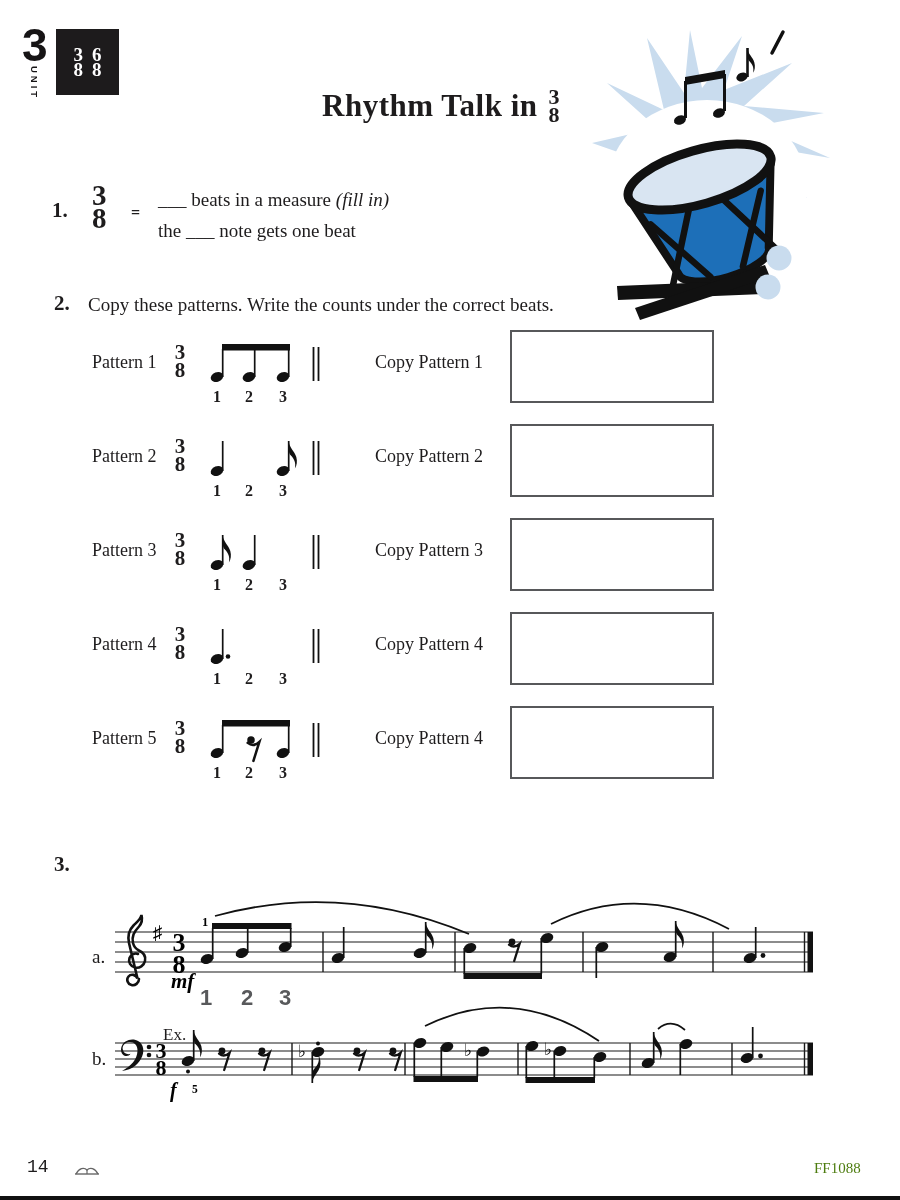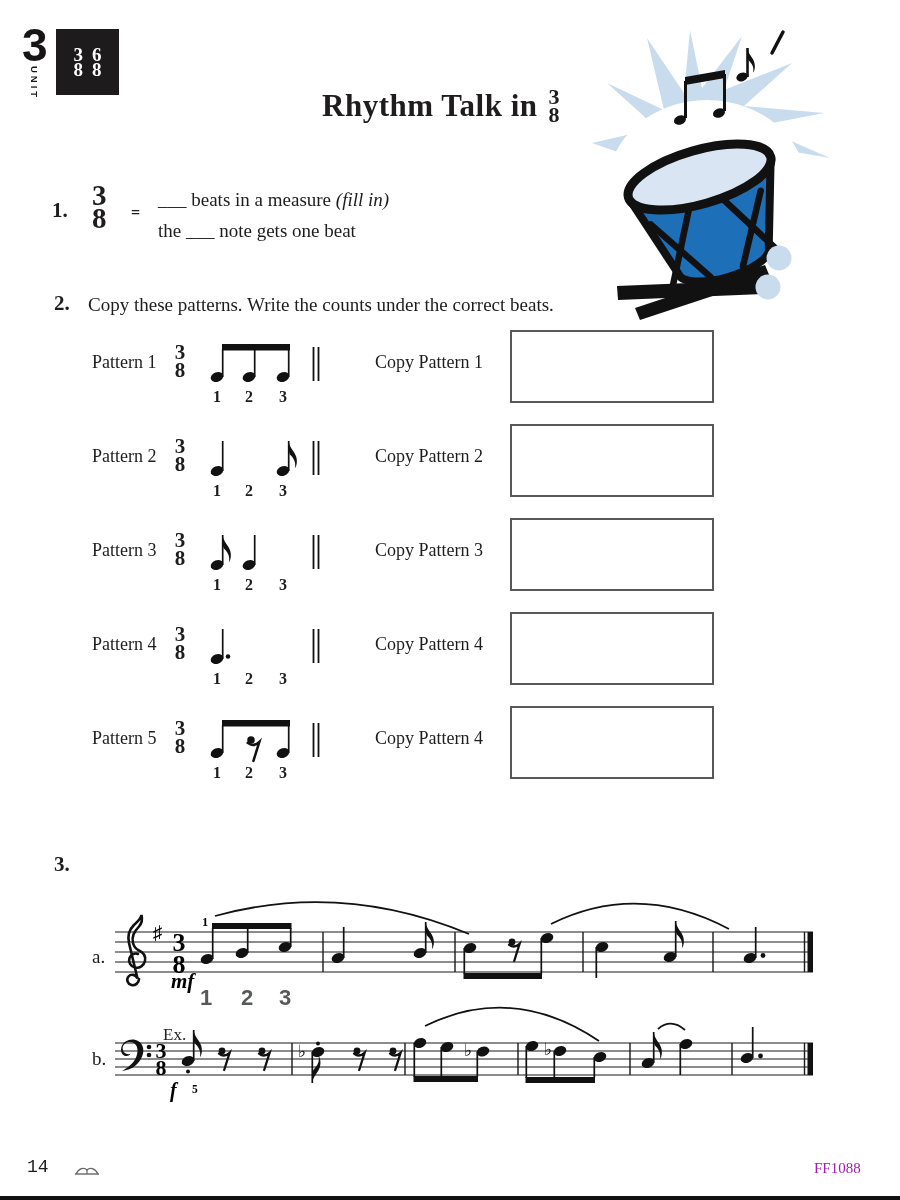--- a/index.html
+++ b/index.html
@@ -33,21 +33,21 @@
   .cnt{position:absolute;top:58px;width:16px;text-align:center;font-size:16px;font-weight:bold;}
   .pcopy{position:absolute;left:375px;top:22px;font-size:18px;}
   .pbox{position:absolute;left:510px;top:0;width:200px;height:69px;border:2px solid #57585a;background:#fff;}
   
   .stave-label{font-size:19px;}
   .dyn-counts{font-family:"Liberation Sans",sans-serif;font-weight:bold;font-size:22px;color:#58595b;width:16px;text-align:center;}
   .ex-label{font-size:17px;margin-top:36px;}
   
   .pagenum{left:27px;top:1157px;font-size:18px;font-family:Liberation Mono, monospace;}
   .lesson{left:102px;top:1161px;font-family:"Liberation Sans",sans-serif;font-size:17px;color:#3c3c3c;letter-spacing:.2px;}
-  .catalog{left:814px;top:1160px;font-size:15px;color:#a21caf;}
+  .catalog{left:814px;top:1160px;font-size:15px;color:#4d7c0f;}
   .bottom-bar{left:0;top:1196px;width:900px;height:4px;background:#111;}
   svg text{font-family:"Liberation Serif",serif;}
 </style>
 </head>
 <body>
 
 <div id="page">
 
   <svg width="0" height="0" style="position:absolute">
     <defs>

